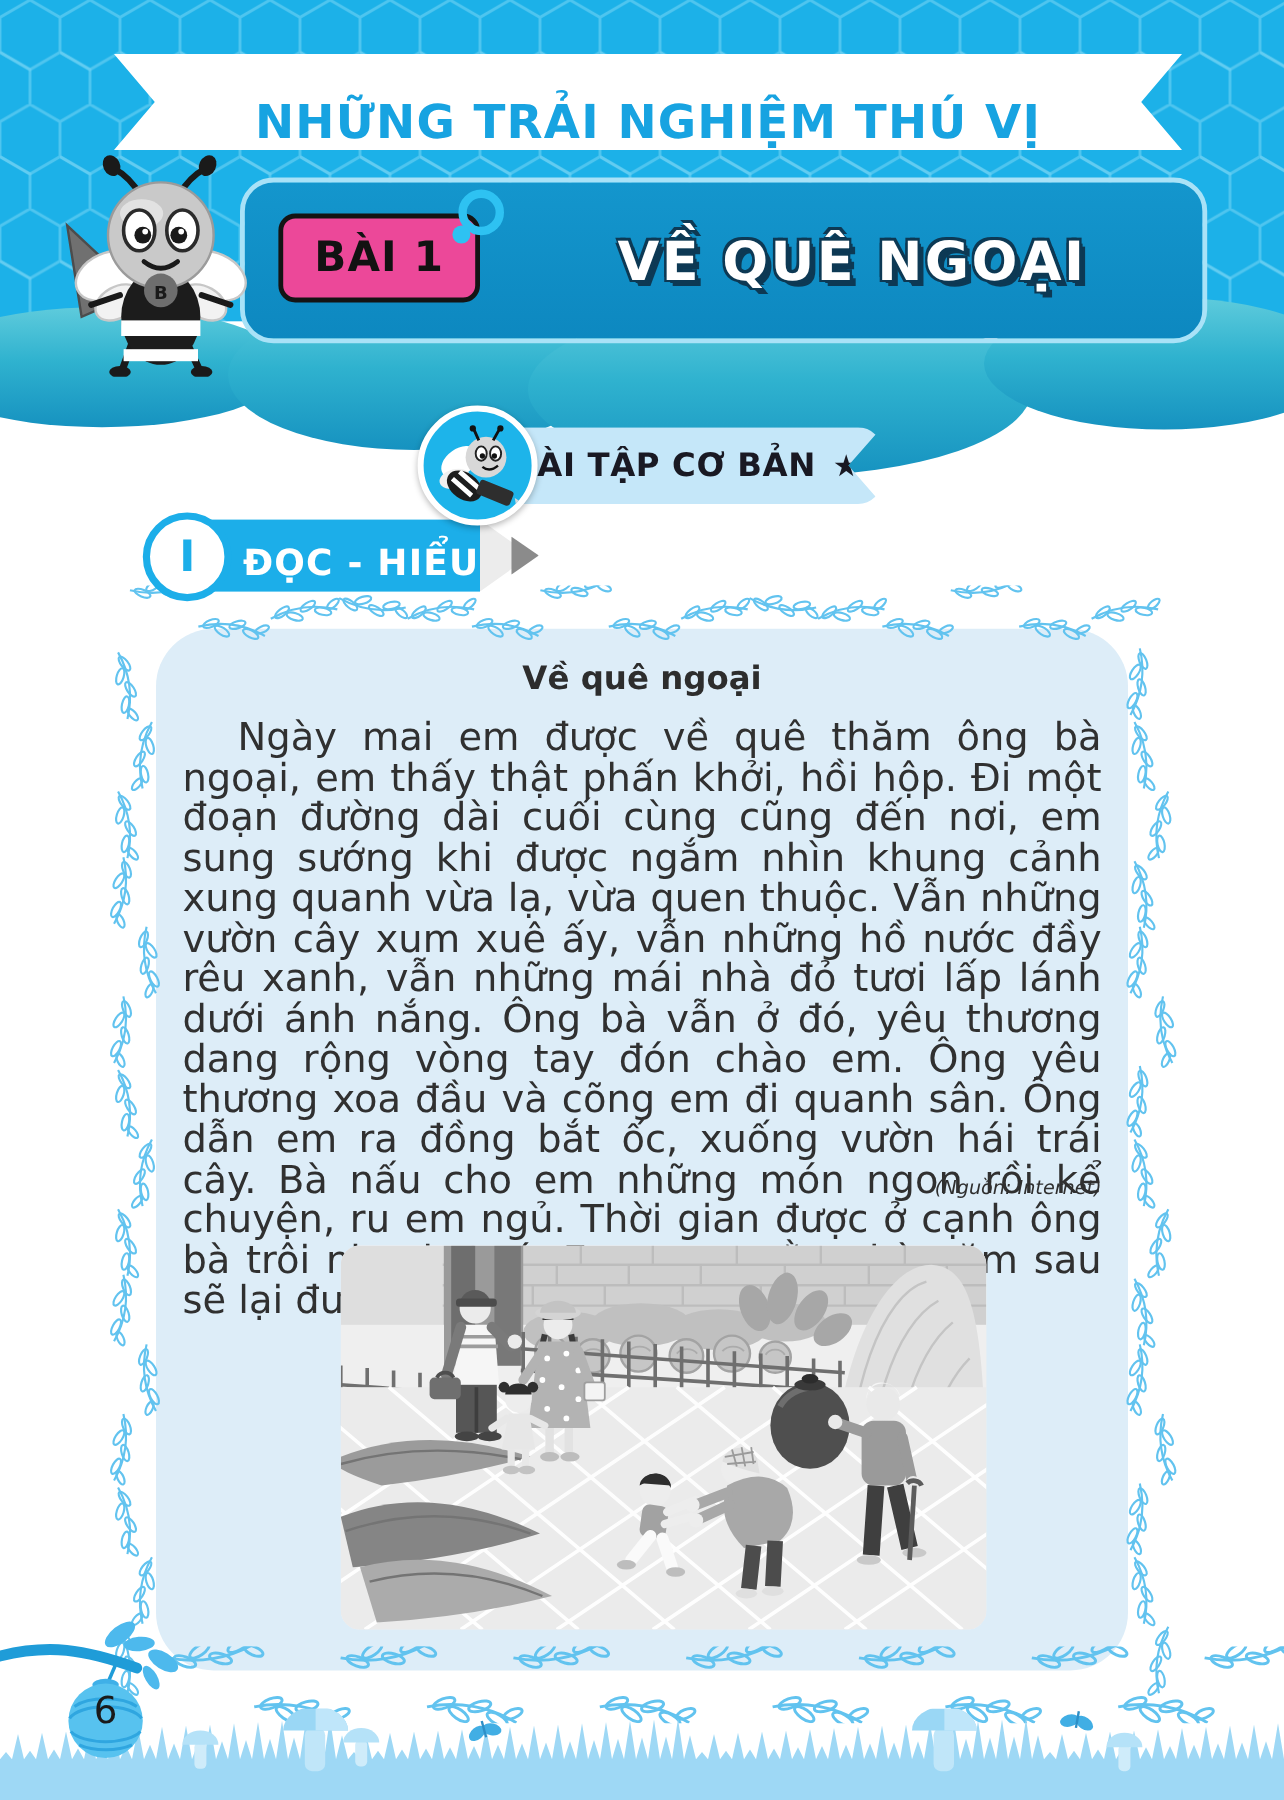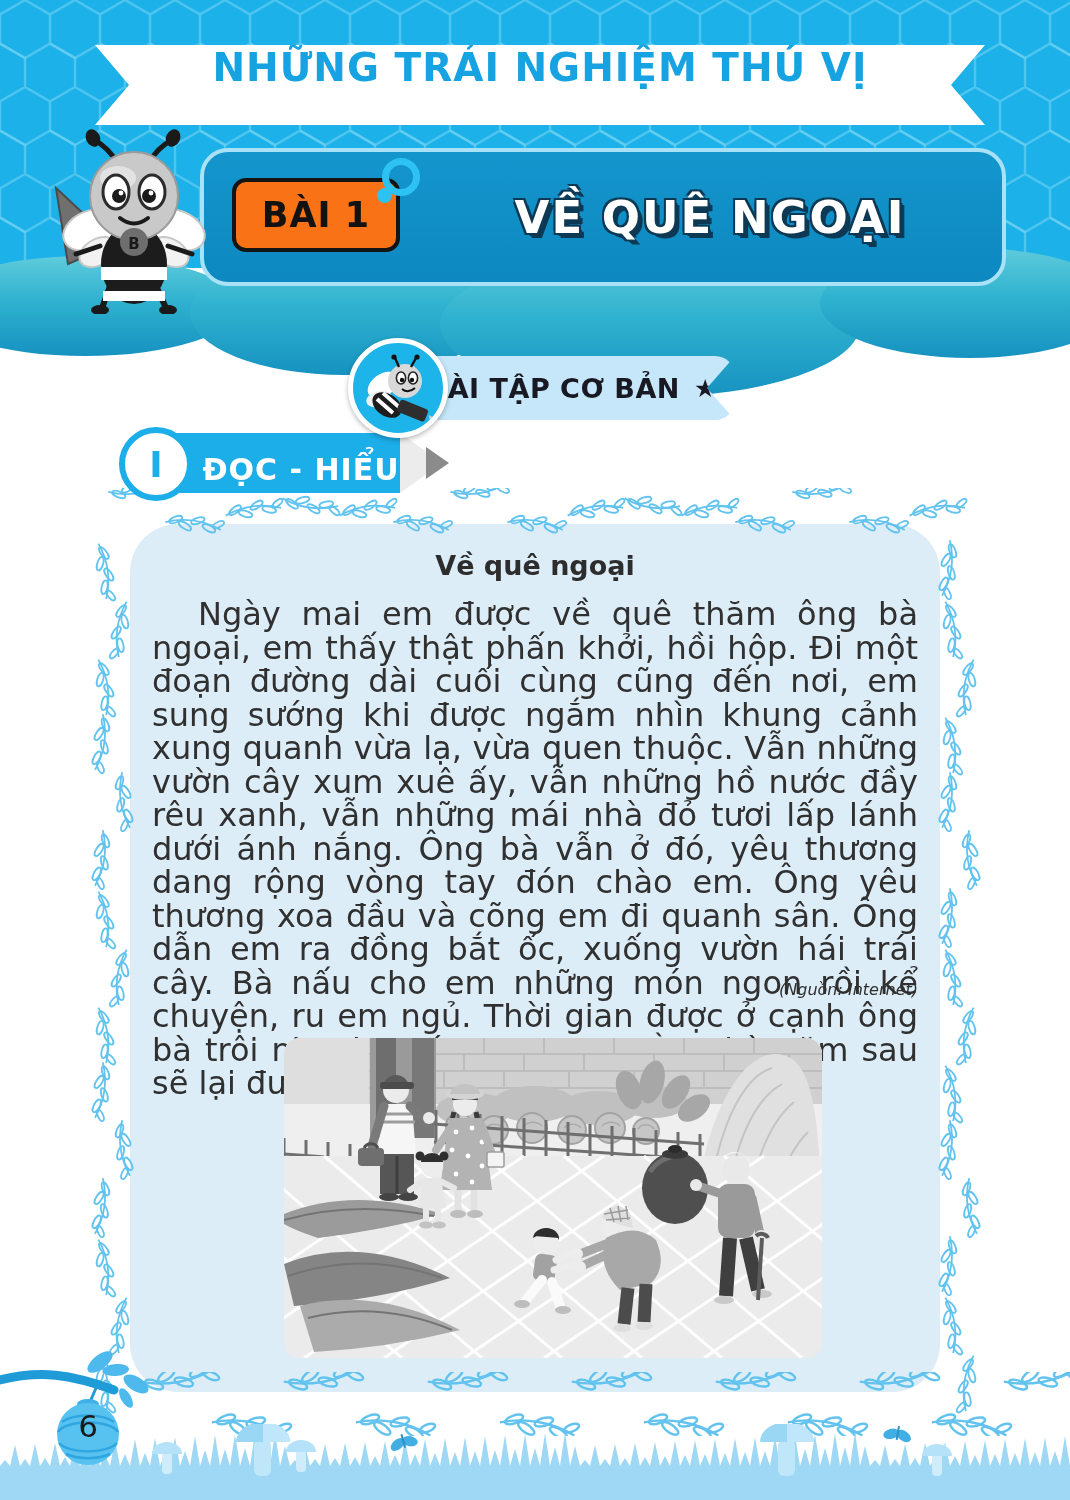--- a/index.html
+++ b/index.html
@@ -12,30 +12,30 @@
   .hexband { position:absolute; left:0; top:0; }
   .cloud { position:absolute; border-radius:50%;
     background:linear-gradient(180deg,#5ecbdc 0%,#2fb2cf 45%,#1692c0 100%); z-index:1; }
   .cloud.c1 { left:-70px; top:256px; width:310px; height:100px; }
   .cloud.c2 { left:190px; top:250px; width:310px; height:125px; }
   .cloud.c3 { left:440px; top:252px; width:420px; height:145px; }
   .cloud.c4 { left:820px; top:248px; width:300px; height:110px; }
   .banner {
     position:absolute; left:95px; top:45px; width:890px; height:80px; background:#ffffff;
     clip-path:polygon(0 0,100% 0,calc(100% - 34px) 50%,100% 100%,0 100%,34px 50%);
-    display:flex; align-items:flex-start; justify-content:center; z-index:3;
+    display:flex; align-items:flex-end; justify-content:center; z-index:3;
   }
   .banner-title { color:#17a3e1; font-size:39px; font-weight:800; letter-spacing:1px; white-space:nowrap; }
   .lesson-bar {
     position:absolute; left:200px; top:148px; width:806px; height:138px; z-index:2;
     background:linear-gradient(180deg,#1496cd,#0d88c0); border:4px solid #a9e2f7; border-radius:28px;
   }
   .lesson-badge {
     position:absolute; left:232px; top:178px; width:168px; height:74px; z-index:4;
-    background:#f97316; border:4px solid #141414; border-radius:14px;
+    background:#ec4899; border:4px solid #141414; border-radius:14px;
     display:flex; align-items:center; justify-content:center;
     font-size:35px; font-weight:800; color:#121212; letter-spacing:1px;
   }
   .tag-ring { position:absolute; left:382px; top:158px; width:38px; height:38px; z-index:5;
     border:7px solid #2ec2f2; border-radius:50%; background:transparent; }
   .tag-ring-dot { position:absolute; left:377px; top:188px; width:15px; height:15px; z-index:6;
     background:#2ec2f2; border-radius:50%; }
   .lesson-title {
     position:absolute; left:430px; top:148px; width:560px; height:138px; z-index:4;
     display:flex; align-items:center; justify-content:center;

